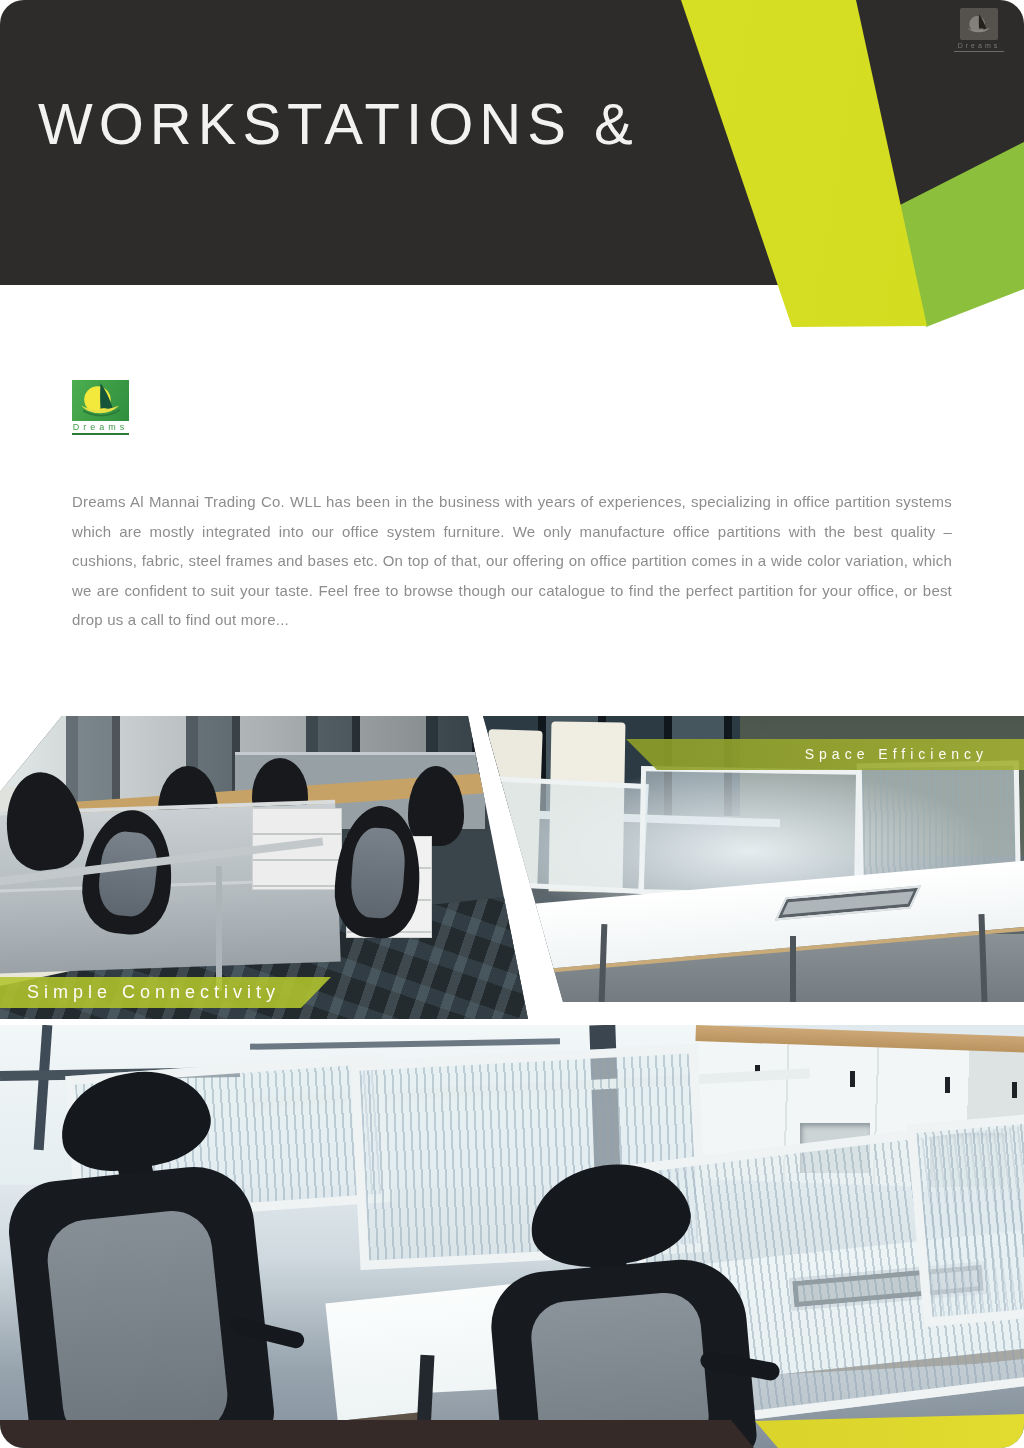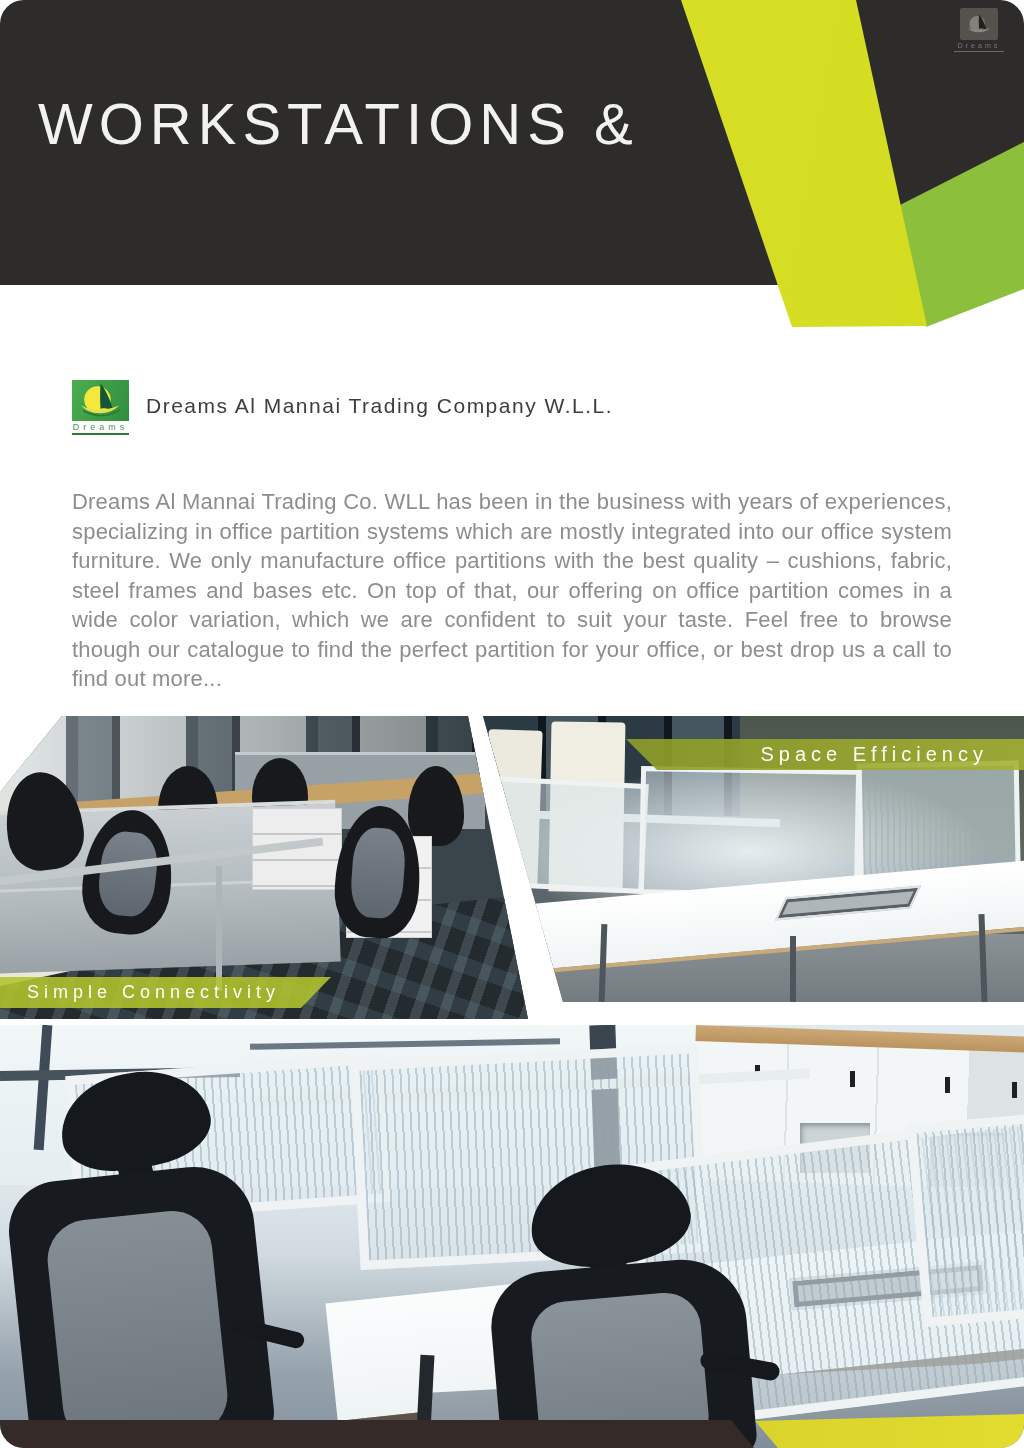--- a/index.html
+++ b/index.html
@@ -27,21 +27,21 @@
   
   .brand-logo { position:absolute; left:72px; top:380px; width:57px; }
   .brand-logo .box { width:57px; height:41px; background:linear-gradient(115deg,#4cae50 0%, #2f8e3d 100%);
                      overflow:hidden; }
   .brand-logo .label { font-size:9px; letter-spacing:4px; color:#3f9b49; text-align:center; margin-top:1px; }
   .brand-logo .rule { height:2px; background:#2c7a3a; margin-top:1px; }
   .company-name { position:absolute; left:146px; top:394px; font-size:21px; letter-spacing:1.5px;
                   color:#3d3d3d; white-space:nowrap; }
 
   
-  .intro { position:absolute; left:72px; top:487px; width:880px; font-size:22px; line-height:29.5px;
+  .intro { position:absolute; left:72px; top:487px; width:880px; font-size:15px; line-height:29.5px;
            color:#8d8d8d; text-align:justify; letter-spacing:0.2px; }
 
   
   .photo-left { position:absolute; left:0; top:716px; width:528px; height:303px; background:#39444b;
                 clip-path:polygon(62px 0, 468px 0, 528px 303px, 0 303px, 0 76px); overflow:hidden; }
   .pl-windows { position:absolute; left:0; top:0; width:528px; height:88px;
                 background:repeating-linear-gradient(90deg,#d7dedf 0 66px,#39464f 66px 78px,#5b6a72 78px 112px,#222b31 112px 120px); }
   .pl-windows-shade { position:absolute; left:0; top:0; width:528px; height:88px;
                 background:linear-gradient(90deg, rgba(255,255,255,.28), rgba(10,16,20,.42) 88%); }
   .pl-leftwall { position:absolute; left:0; top:70px; width:50px; height:155px; background:#dfe2dd; }
@@ -93,21 +93,21 @@
              background:linear-gradient(180deg,#ffffff,#f0f4f5); border-bottom:4px solid #c9ab7a;
              transform:rotate(-5deg); }
   .pr-tray { position:absolute; left:300px; top:176px; width:132px; height:18px; background:#aeb6ba;
              border:2px solid #dee4e5; transform:rotate(-5deg) skewX(-30deg);
              box-shadow:inset 0 0 0 3px #596066; }
   .pr-leg { position:absolute; width:6px; background:#4e565b; }
 
   .banner-space { position:absolute; left:626px; top:739px; width:398px; height:31px;
              clip-path:polygon(0 0, 398px 0, 398px 31px, 31px 31px);
              background:linear-gradient(90deg, rgba(140,156,40,0.92), rgba(164,178,50,0.88));
-             color:#fdfdf8; font-size:20px; letter-spacing:5px; line-height:31px; text-align:right;
+             color:#fdfdf8; font-size:14px; letter-spacing:5px; line-height:31px; text-align:right;
              padding-right:36px; box-sizing:border-box; }
   .banner-simple { position:absolute; left:0; top:977px; width:331px; height:32px;
              clip-path:polygon(0 0, 331px 0, 301px 31px, 0 31px);
              background:rgba(178,196,44,0.88);
              color:#fdfdf8; font-size:18px; letter-spacing:5px; line-height:31px;
              padding-left:27px; box-sizing:border-box; }
 
   
   .photo-bottom { position:absolute; left:0; top:1025px; width:1024px; height:423px; overflow:hidden;
              background:linear-gradient(180deg,#dfe9ee 0%, #eef4f7 22%, #cfd9df 55%, #96a2ac 82%, #8693a0 100%); }
@@ -172,21 +172,20 @@
       <svg width="57" height="41" viewBox="0 0 56 40">
         <circle cx="25" cy="19" r="13" fill="#f2e93c"></circle>
         <path d="M28 3 C27.5 11 27.5 20 28 28 C33 27 37.5 27.5 41 31 C38 20 33.5 10 28 3 Z" fill="#17553a"></path>
         <path d="M9 25 C20 31 36 30 46 25 C38 35 17 35 9 25 Z" fill="#e9e247"></path>
         <path d="M11 30 C24 37 38 36 47 29" stroke="#2a7a3a" stroke-width="1.6" fill="none"></path>
       </svg>
     </div>
     <div class="label">Dreams</div>
     <div class="rule"></div>
   </div>
-  <div class="company-name">Dreams Al Mannai Trading Company W.L.L.</div>
 
   <div class="intro">Dreams Al Mannai Trading Co. WLL has been in the business with years of experiences, specializing in office partition systems which are mostly integrated into our office system furniture. We only manufacture office partitions with the best quality – cushions, fabric, steel frames and bases etc. On top of that, our offering on office partition comes in a wide color variation, which we are confident to suit your taste. Feel free to browse though our catalogue to find the perfect partition for your office, or best drop us a call to find out more...</div>
 
   <div class="photo-left">
     <div class="pl-windows"></div>
     <div class="pl-windows-shade"></div>
     <div class="pl-leftwall"></div>
     <div class="pl-partition-back"></div>
     <div class="pl-desk"></div>
     <div class="pl-carpet"></div>

